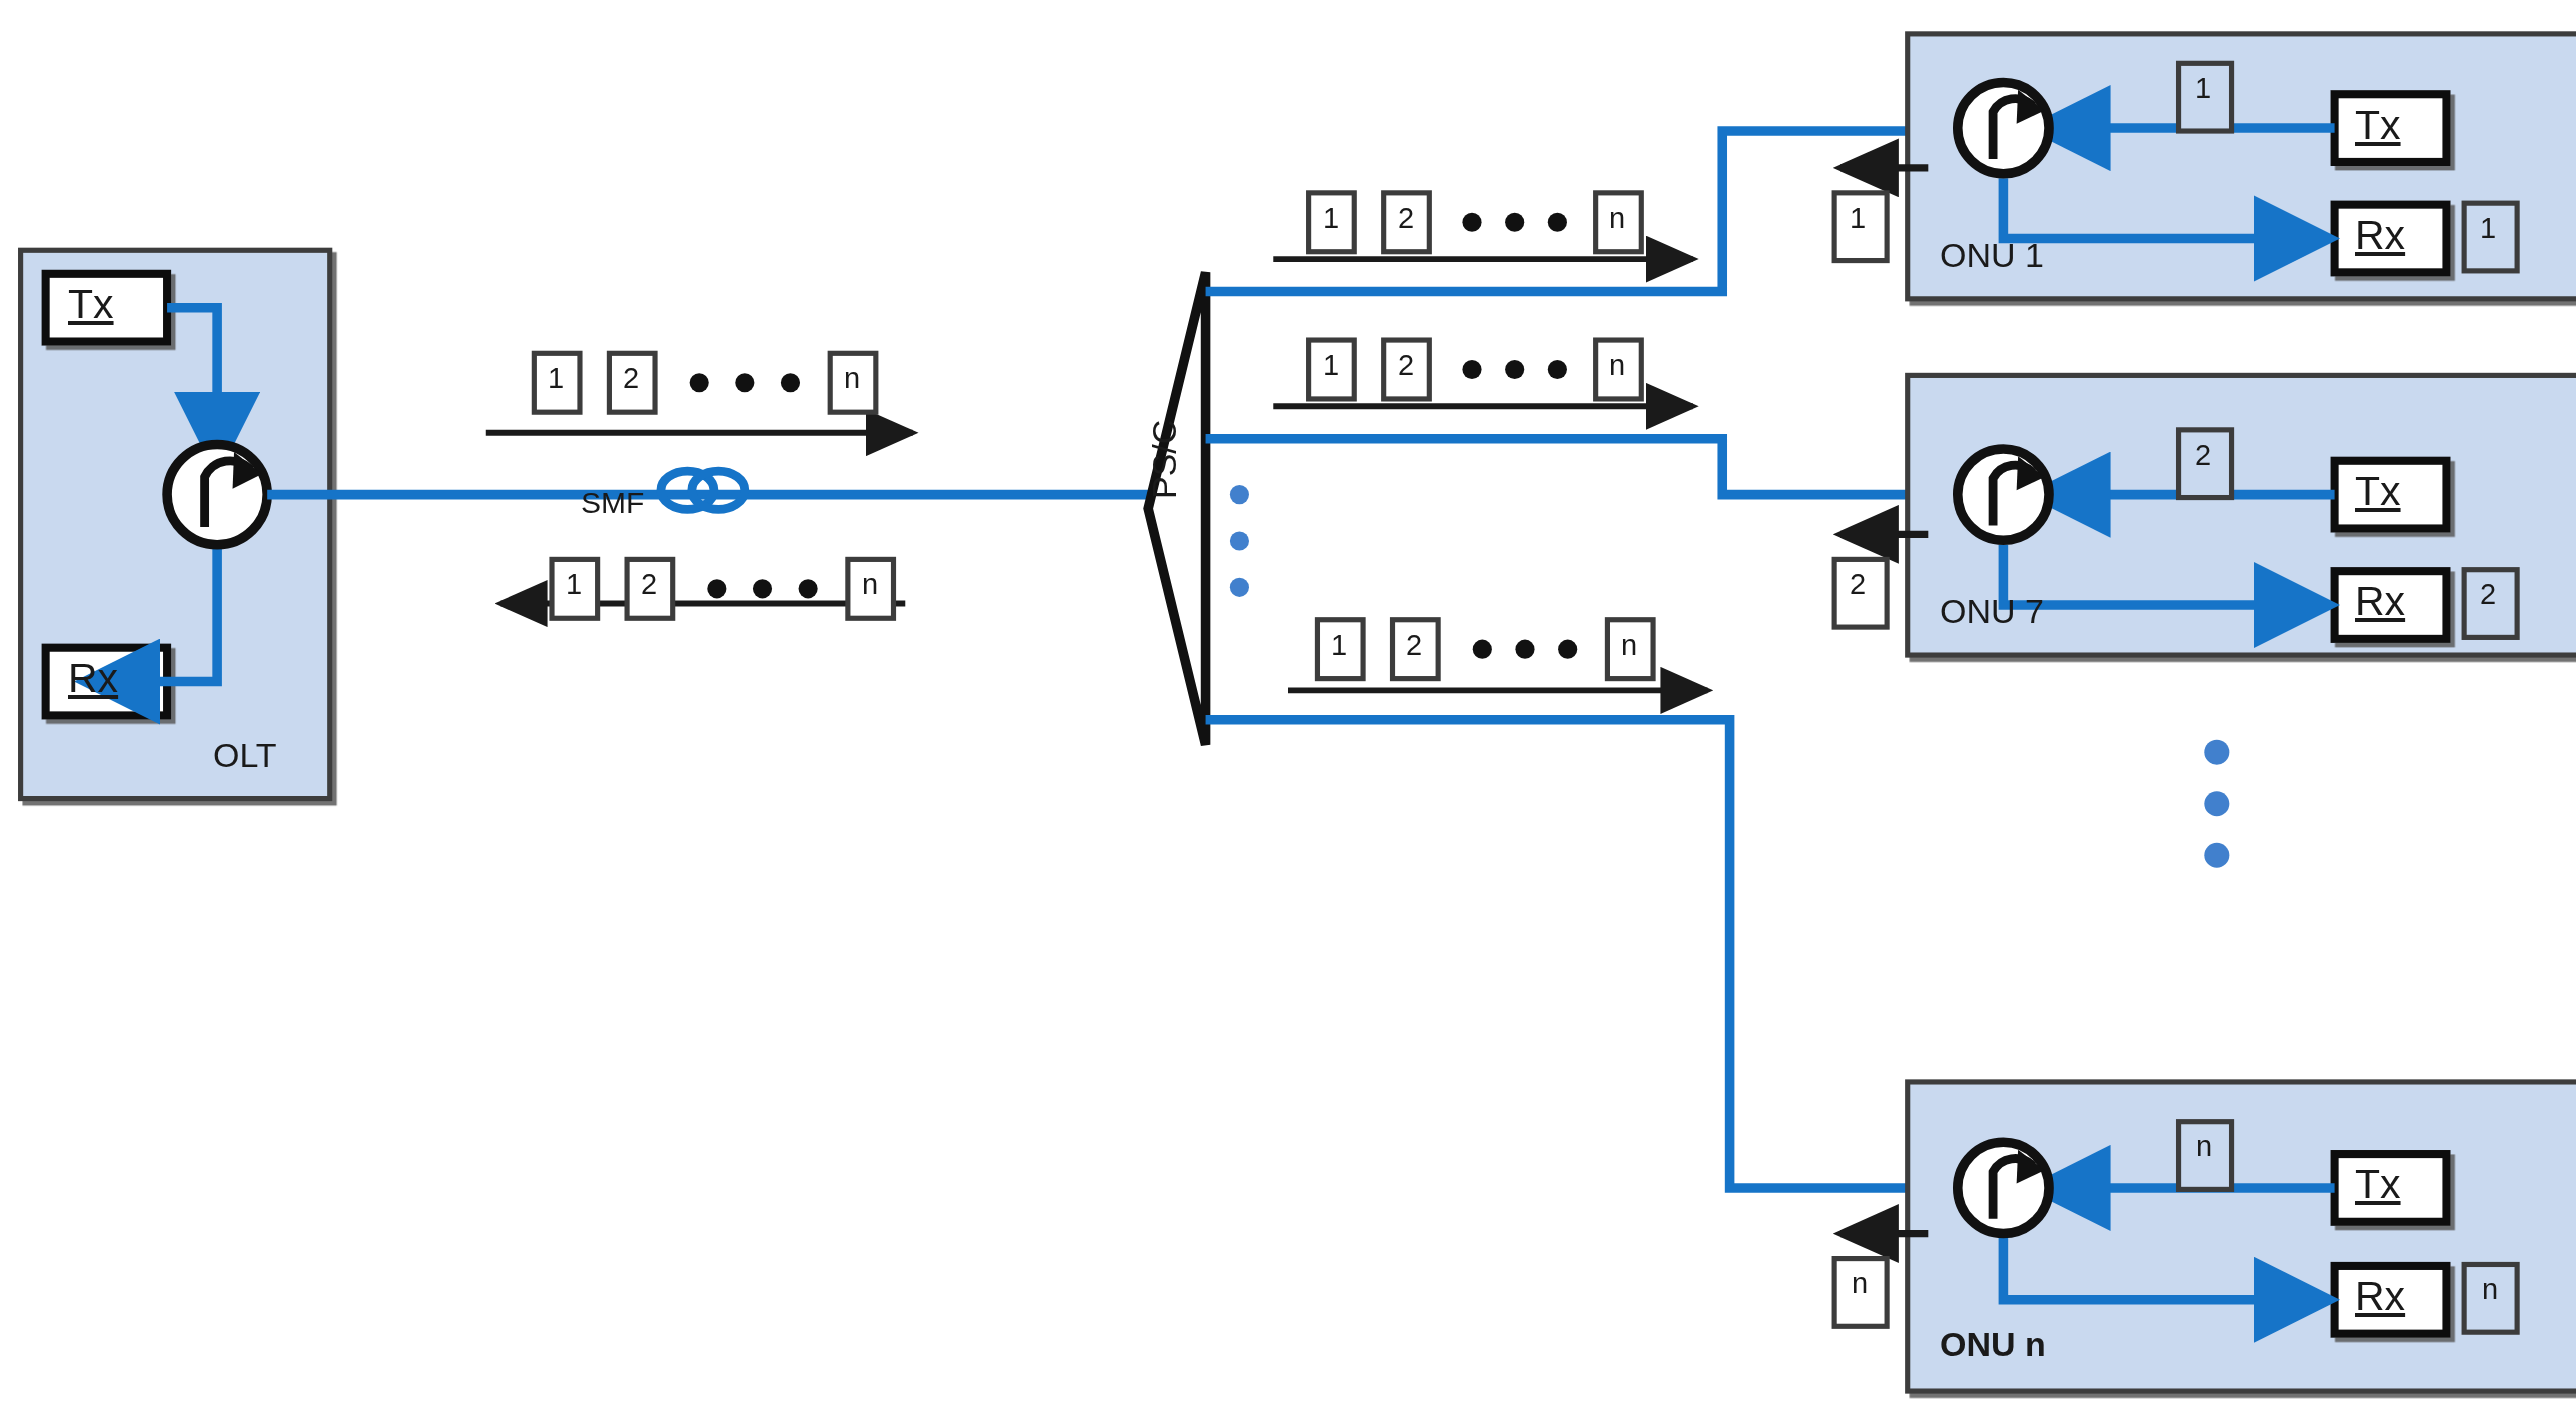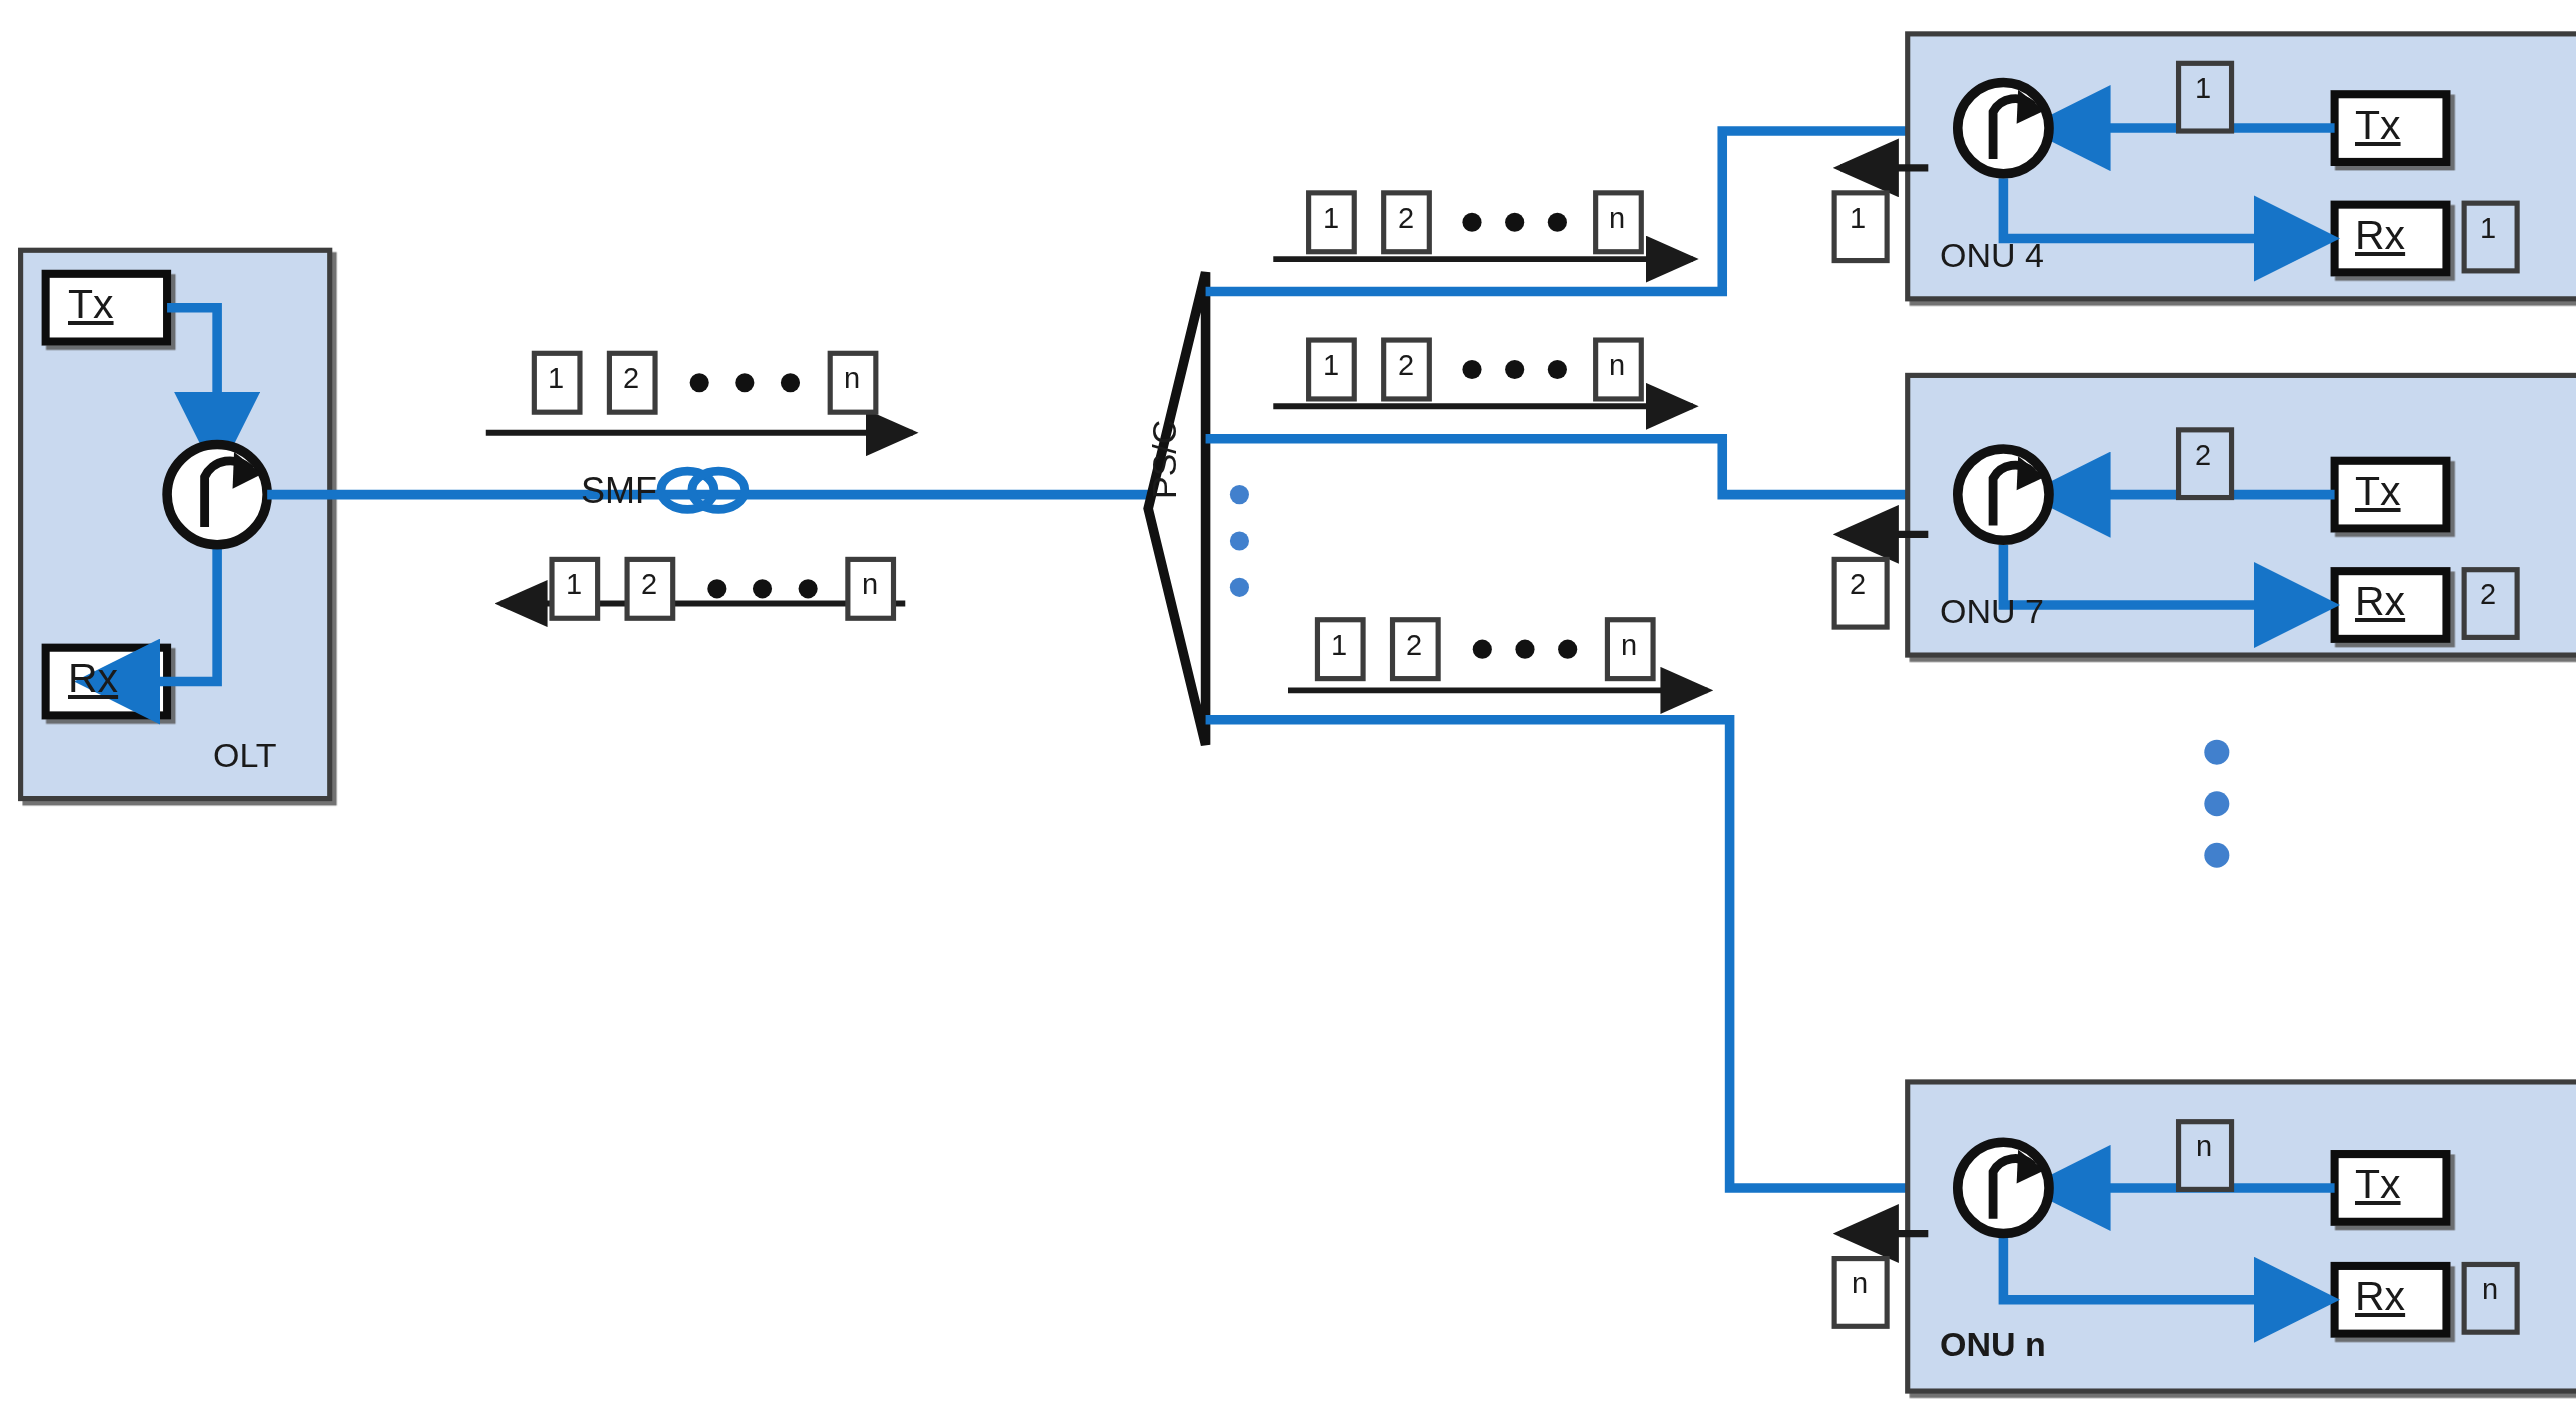--- a/index.html
+++ b/index.html
@@ -2,21 +2,21 @@
 <html style="font-size:11.8px"><head>
 <meta charset="utf-8">
 <style>
   html,body{margin:0;padding:0;background:#ffffff;}
   body{font-family:"Liberation Sans",sans-serif;}
   #stage{position:relative;width:2576px;height:1422px;background:#fff;overflow:hidden;}
   #svgroot{position:absolute;left:0;top:0;width:2576px;height:1422px;}
   .lbl{position:absolute;color:#1a1a1a;font-family:"Liberation Sans",sans-serif;white-space:nowrap;}
   .node-lbl{font-size:34px;}
   .tag-txt{font-size:29px;}
-  .smf-txt{font-size:36px;}
+  .smf-txt{font-size:30px;margin-top:16px;}
   .psc-txt{font-size:34px;}
   .txrx-txt{font-size:41px;text-decoration:underline;}
 </style>
 </head>
 <body>
 
 <div id="stage">
 
   <svg id="svgroot" viewBox="0 0 3500 1932">
     <defs>
@@ -223,21 +223,21 @@
 
   <div class="lbl tag-txt" style="left:1331px;top:629px;">1</div>
   <div class="lbl tag-txt" style="left:1406px;top:629px;">2</div>
   <div class="lbl tag-txt" style="left:1621px;top:629px;">n</div>
 
   <div class="lbl txrx-txt" style="left:2355px;top:102px;">Tx</div>
   <div class="lbl txrx-txt" style="left:2355px;top:212px;">Rx</div>
   <div class="lbl tag-txt" style="left:2195px;top:72px;">1</div>
   <div class="lbl tag-txt" style="left:2480px;top:212px;">1</div>
   <div class="lbl tag-txt" style="left:1850px;top:202px;">1</div>
-  <div class="lbl node-lbl" style="left:1940px;top:236px;">ONU 4</div>
+  <div class="lbl node-lbl" style="left:1940px;top:236px;">ONU 1</div>
 
   <div class="lbl txrx-txt" style="left:2355px;top:468px;">Tx</div>
   <div class="lbl txrx-txt" style="left:2355px;top:578px;">Rx</div>
   <div class="lbl tag-txt" style="left:2195px;top:439px;">2</div>
   <div class="lbl tag-txt" style="left:2480px;top:578px;">2</div>
   <div class="lbl tag-txt" style="left:1850px;top:568px;">2</div>
   <div class="lbl node-lbl" style="left:1940px;top:592px;">ONU 7</div>
 
   <div class="lbl txrx-txt" style="left:2355px;top:1161px;">Tx</div>
   <div class="lbl txrx-txt" style="left:2355px;top:1273px;">Rx</div>

